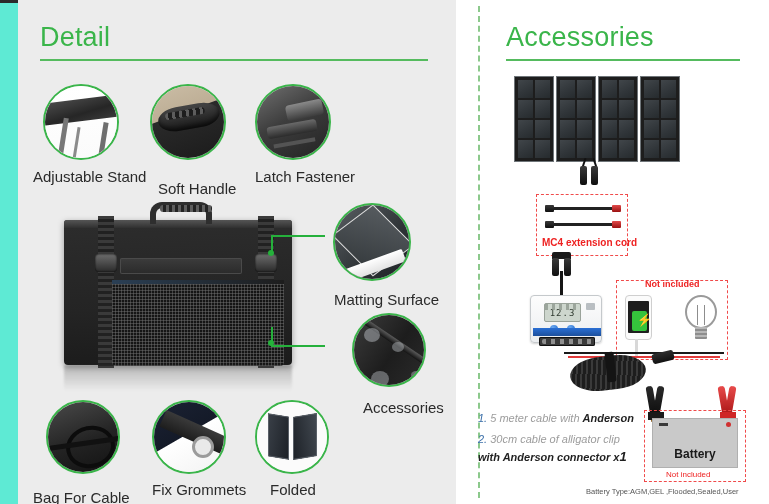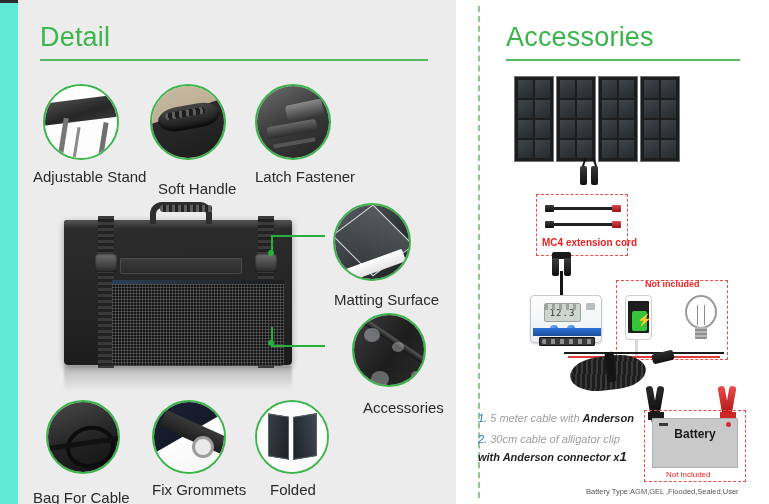--- a/index.html
+++ b/index.html
@@ -226,21 +226,21 @@
   .clip.black .jawA,.clip.black .jawB { background:linear-gradient(180deg,#2a2a2a,#0d0d0d); }
   .clip.red .jawA,.clip.red .jawB { background:linear-gradient(180deg,#e84b4b,#a81414); }
   .clip .tip { position:absolute; left:3px; bottom:-2px; width:9px; height:8px;
             background:linear-gradient(180deg,#c08b4a,#8d5f24); border-radius:1px; }
   .fuse { position:absolute; left:196px; top:352px; width:22px; height:10px;
           background:linear-gradient(180deg,#2e2e2e,#121212); border-radius:3px; transform:rotate(-14deg); }
 
   
   .batt-box { position:absolute; left:196px; top:418px; width:86px; height:50px;
           background:#c9c9c9; border:1px solid #b0b0b0; }
-  .batt-text { position:absolute; width:100%; top:8px; text-align:center;
+  .batt-text { position:absolute; width:100%; top:28px; text-align:center;
           font-size:12px; font-weight:bold; color:#1a1a1a; }
   .term-neg { position:absolute; left:6px; top:4px; width:9px; height:3px; background:#3a3a3a; }
   .term-pos { position:absolute; right:6px; top:3px; width:5px; height:5px; border-radius:50%; background:#d03030; }
   .term-cap-blk { position:absolute; left:192px; top:412px; width:16px; height:8px; background:#1a1a1a; }
   .term-cap-red { position:absolute; left:264px; top:412px; width:16px; height:8px; background:#cf2626; }
 
   
   .list { position:absolute; left:22px; top:410px; width:170px;
           font-size:11px; line-height:17px; color:#9c9c9c; }
   .list .num { color:#3a6ea8; }

